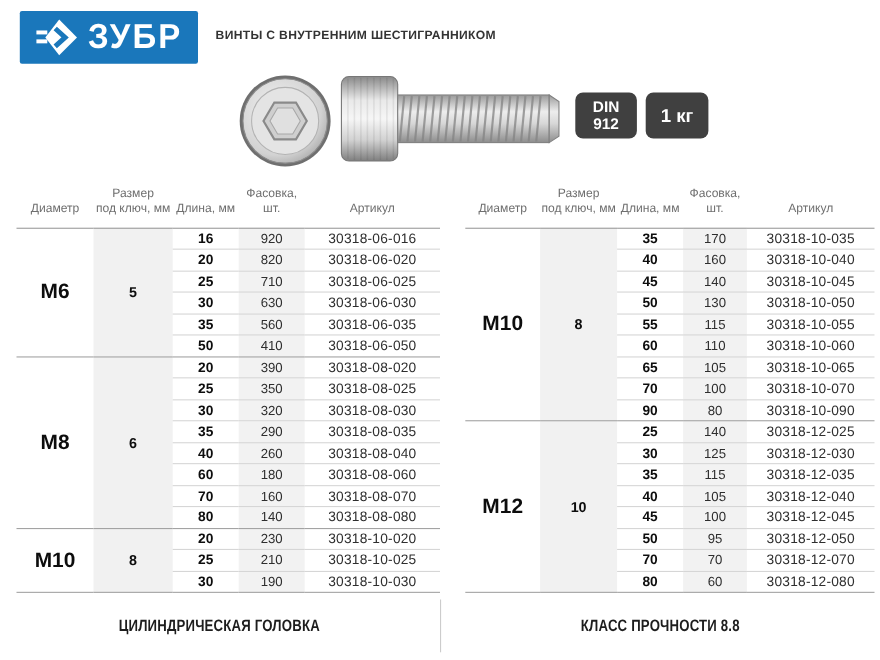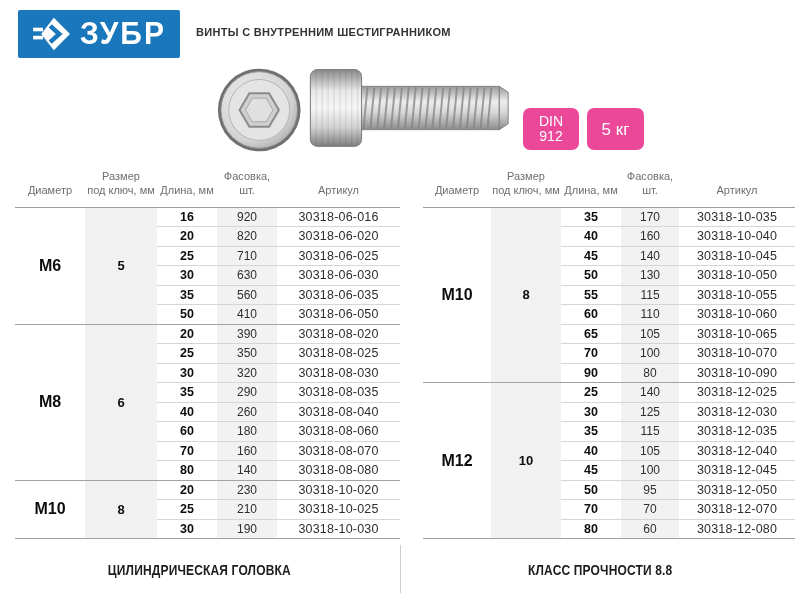--- a/index.html
+++ b/index.html
@@ -14,39 +14,39 @@
   .logo-glyph { width:40px; height:36px; flex:0 0 auto; }
   .logo-word { color:#fff; font-weight:bold; font-size:30px; letter-spacing:2px; line-height:1;
                transform:scaleY(1.05); }
   .doc-title { position:absolute; left:196px; top:26px; font-size:11px; font-weight:bold;
                color:#333; letter-spacing:.3px; }
 
   
   .screw-wrap { position:absolute; left:212px; top:60px; width:305px; height:95px; }
 
   
-  .badge { position:absolute; top:108px; height:42px; background:#ec4899; border-radius:7px;
-           color:#fff; font-weight:normal; display:flex; align-items:center; justify-content:center;
+  .badge { position:absolute; top:84px; height:42px; background:#404040; border-radius:7px;
+           color:#fff; font-weight:bold; display:flex; align-items:center; justify-content:center;
            text-align:center; white-space:pre-line; }
   .badge-din { left:523px; width:56px; font-size:14px; line-height:1.05; }
   .badge-kg  { left:587px; width:57px; font-size:17px; line-height:1; }
 
   
   .tbl-wrap { position:absolute; top:170px; }
   .tbl-left  { left:15px;  width:385px; }
   .tbl-right { left:423px; width:372px; }
   table { width:100%; border-collapse:collapse; border-bottom:1px solid #a3a3a3; table-layout:fixed; }
   thead th { height:30px; vertical-align:bottom; padding-bottom:9px; font-weight:normal;
              font-size:11px; color:#6f6f6f; white-space:pre-line; line-height:1.25;
              border-bottom:1px solid #9c9c9c; text-align:center; }
   tbody td { height:19.5px; padding:0; text-align:center; vertical-align:middle;
              font-size:12px; color:#2e2e2e; line-height:1; }
   tbody td.detail { border-top:1px solid #d6d6d6; }
   tbody tr.group-start td { border-top:1px solid #a3a3a3; }
-  td.col-diam { font-weight:bold; font-size:16px; color:#0d0d0d; }
+  td.col-diam { font-weight:bold; font-size:19px; color:#0d0d0d; }
   td.col-key  { font-weight:bold; font-size:13px; color:#0d0d0d; background:#f1f1f1; }
   td.col-len  { font-weight:bold; font-size:12.5px; color:#0d0d0d; }
   td.col-qty  { background:#f2f2f2; }
   td.col-sku  { font-size:12.5px; letter-spacing:.2px;margin-top:36px; }
 
   
   .footer { position:absolute; left:0; top:545px; width:800px; height:50px; display:flex; }
   .footer-cell { flex:1; display:flex; align-items:center; justify-content:center; height:48px; }
   .footer-cell + .footer-cell { border-left:1px solid #cccccc; }
   .footer-label { display:inline-block; font-weight:bold; font-size:15px; color:#1d1d1d;
@@ -131,21 +131,21 @@
         <line x1="270" y1="27" x2="266" y2="69"></line>
           <line x1="277" y1="27" x2="273" y2="69"></line>
         <line x1="284" y1="27" x2="280" y2="69"></line>
       </g>
       <polygon points="292,26 301,32 301,64 292,70" fill="url(#gShaft)" stroke="#808080" stroke-width="1"></polygon>
     </svg>
   </div>
 
   <div class="badge badge-din">DIN
 912</div>
-  <div class="badge badge-kg">5 кг</div>
+  <div class="badge badge-kg">1 кг</div>
 
   <div class="tbl-wrap tbl-left">
     <table>
       <colgroup>
           <col style="width:70px">
           <col style="width:72px">
           <col style="width:60px">
           <col style="width:60px">
           <col>
         </colgroup>

